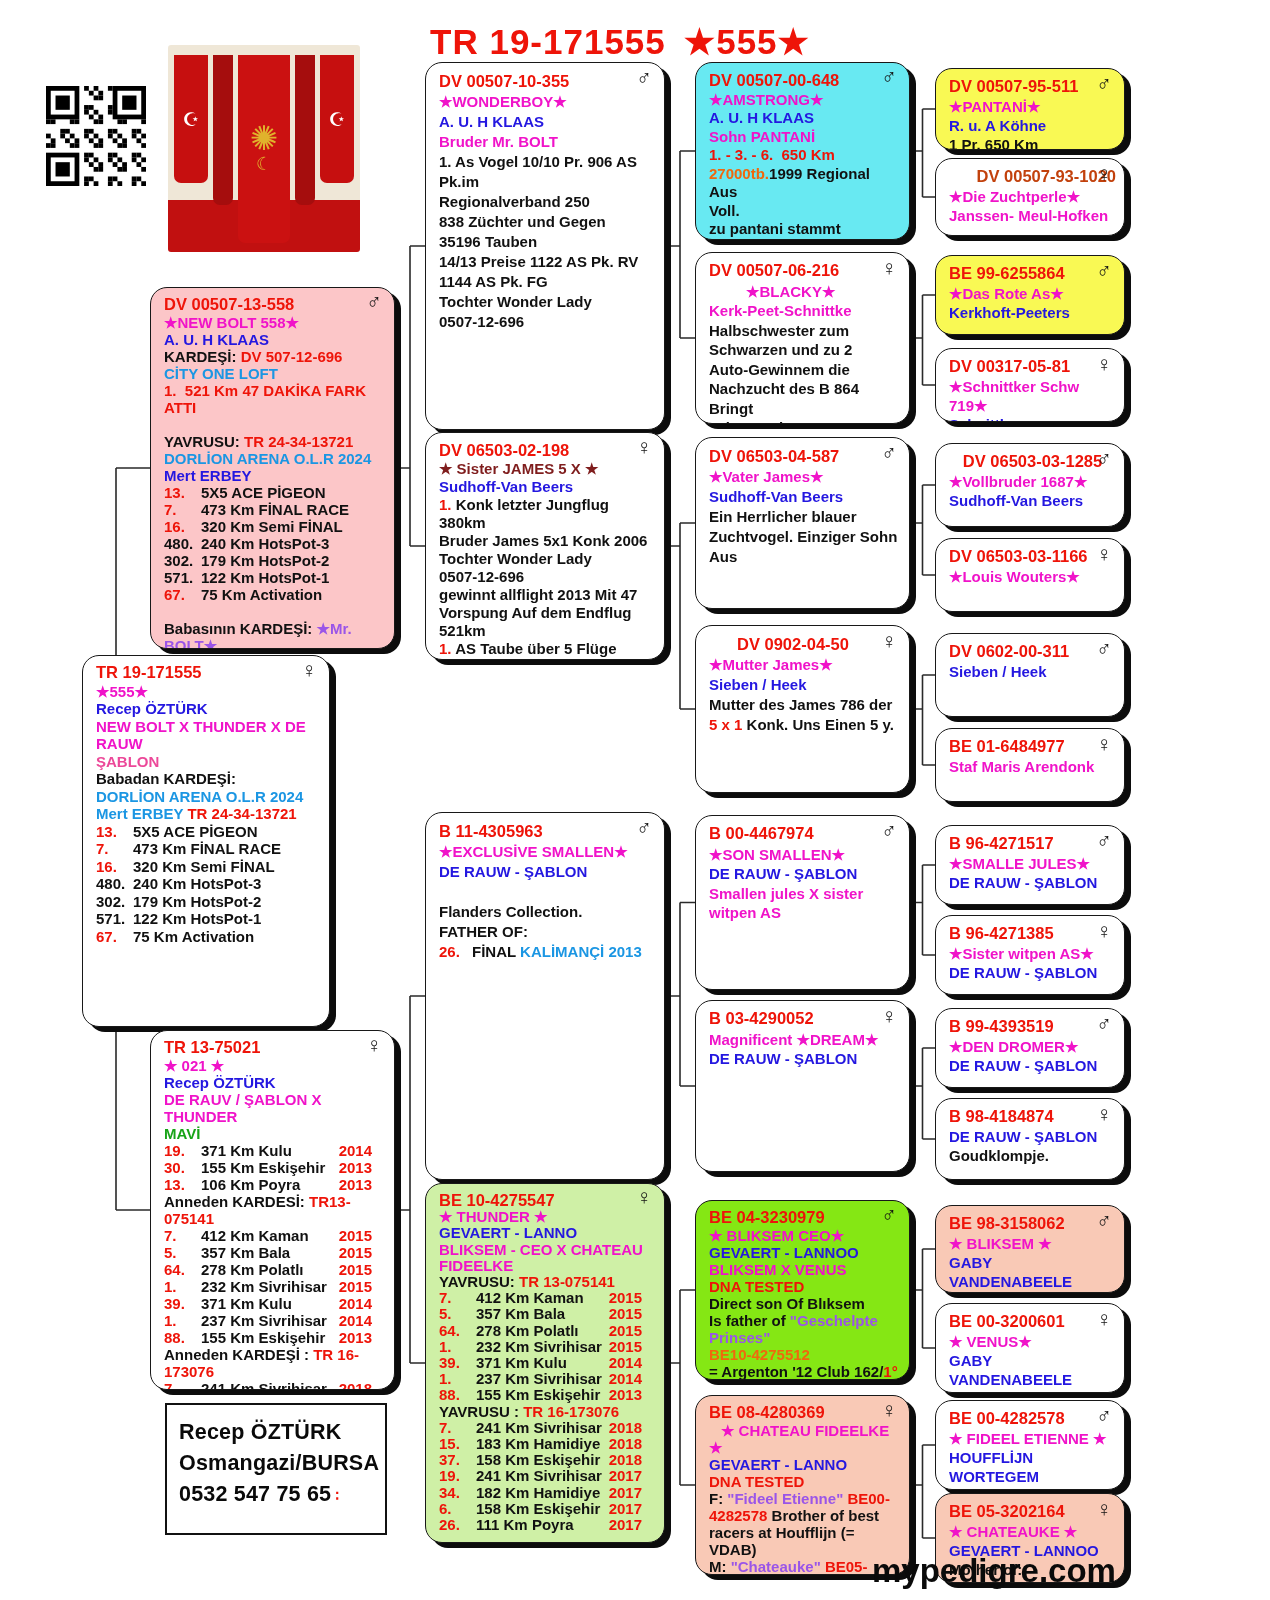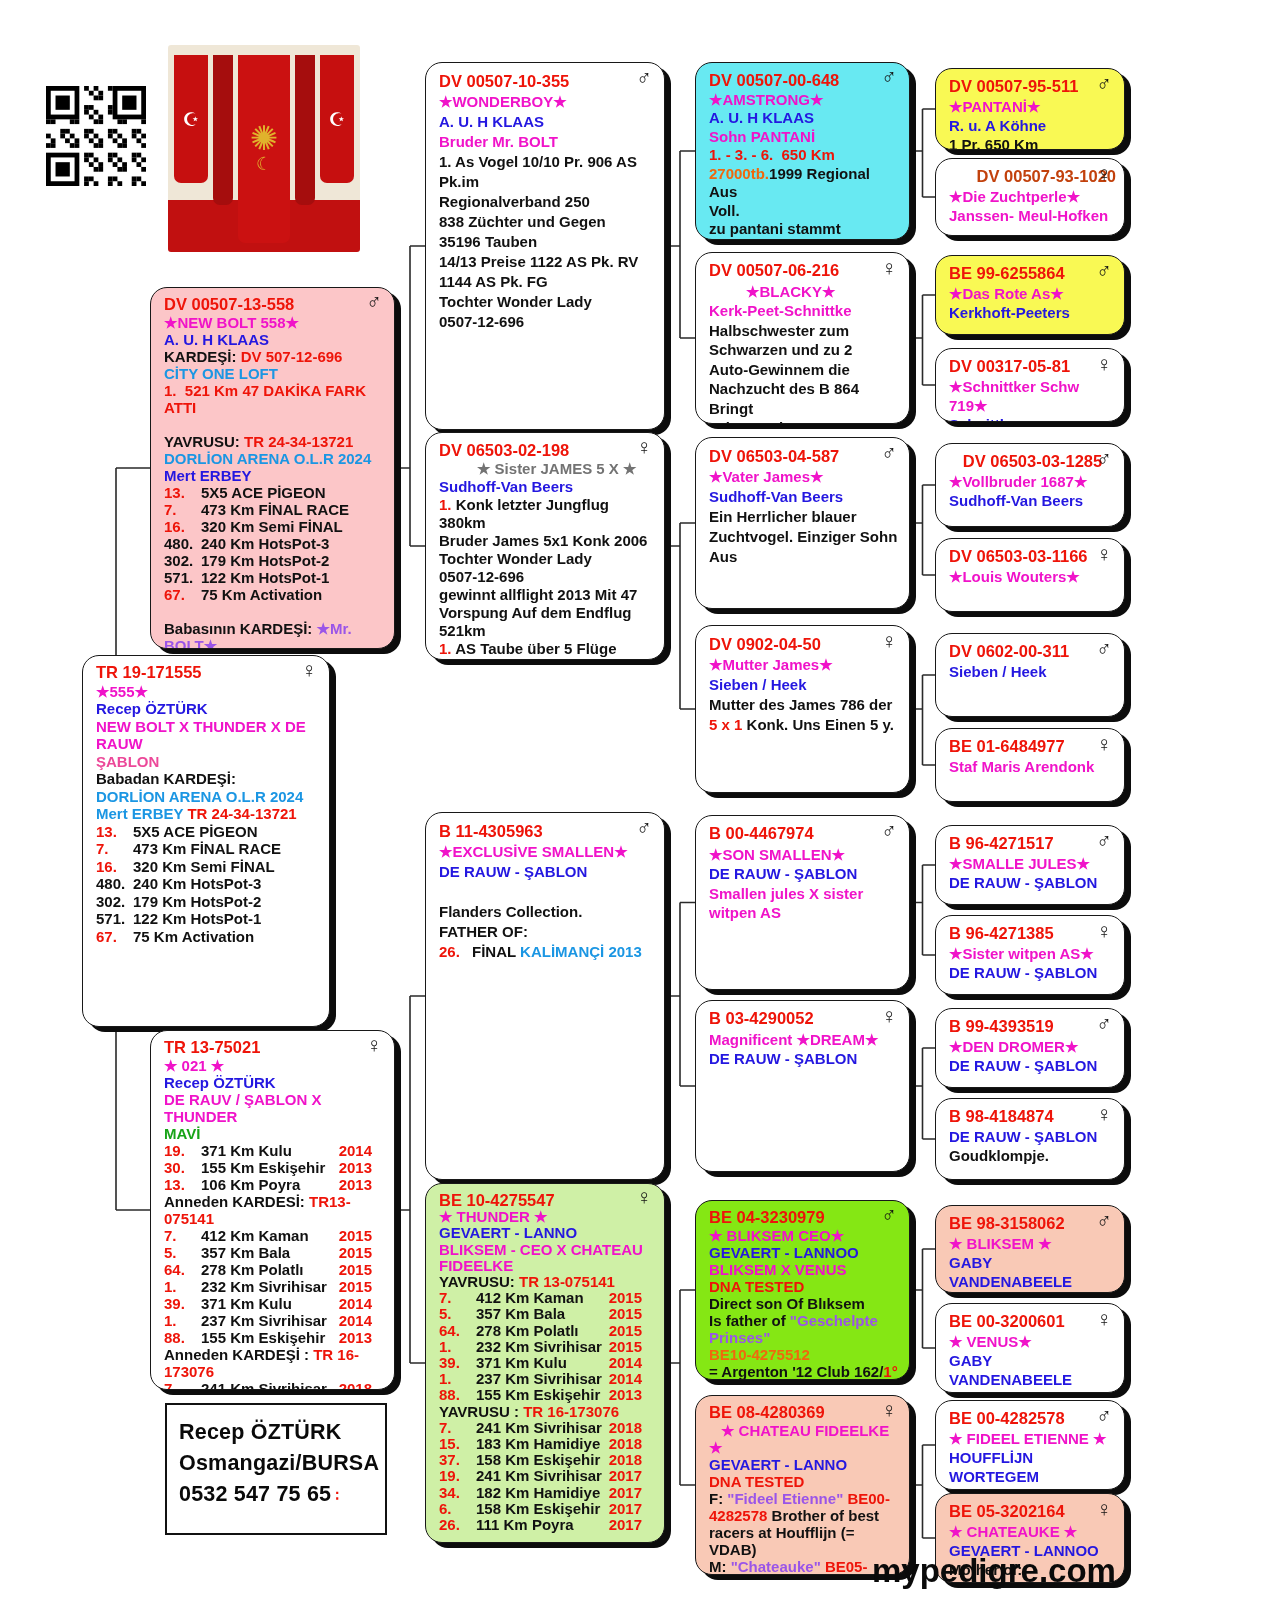--- a/index.html
+++ b/index.html
@@ -39,20 +39,21 @@
 </style>
 </head>
 <body>
 
 <div id="canvas">
 
   <svg id="links" width="1270" height="1600">
       <path d="M116 468V1210M116 468H150M116 1210H150M395 468H410M410 246V546M410 246H425M410 546H425M395 1210H410M410 996V1363M410 996H425M410 1363H425M665 246H680M680 151V338M680 151H695M680 338H695M665 546H680M680 523V709M680 523H695M680 709H695M665 996H680M680 902.5V1086M680 902.5H695M680 1086H695M665 1363H680M680 1290V1485M680 1290H695M680 1485H695M910 151H922.5M922.5 109V197M922.5 109H935M922.5 197H935M910 338H922.5M922.5 295V385M922.5 295H935M922.5 385H935M910 523H922.5M922.5 485V575M922.5 485H935M922.5 575H935M910 709H922.5M922.5 675V765M922.5 675H935M922.5 765H935M910 902.5H922.5M922.5 865V955M922.5 865H935M922.5 955H935M910 1086H922.5M922.5 1048V1139M922.5 1048H935M922.5 1139H935M910 1290H922.5M922.5 1249V1348M922.5 1249H935M922.5 1348H935M910 1485H922.5M922.5 1445V1538M922.5 1445H935M922.5 1538H935" fill="none" stroke="#2a2a2a" stroke-width="1.6"></path>
     </svg>
 
+  <div class="title"><span>TR 19-171555</span><span class="star">★555★</span></div>
 
   <svg id="qr" width="100" height="100">
       <rect x="38.095238095238095" y="0" width="4.761904761904762" height="4.761904761904762" fill="#000"></rect>
       <rect x="47.61904761904762" y="0" width="4.761904761904762" height="4.761904761904762" fill="#000"></rect>
       <rect x="61.904761904761905" y="0" width="4.761904761904762" height="4.761904761904762" fill="#000"></rect>
       <rect x="42.857142857142854" y="4.761904761904762" width="4.761904761904762" height="4.761904761904762" fill="#000"></rect>
       <rect x="52.38095238095238" y="4.761904761904762" width="4.761904761904762" height="4.761904761904762" fill="#000"></rect>
       <rect x="47.61904761904762" y="9.523809523809524" width="4.761904761904762" height="4.761904761904762" fill="#000"></rect>
       <rect x="52.38095238095238" y="9.523809523809524" width="4.761904761904762" height="4.761904761904762" fill="#000"></rect>
       <rect x="38.095238095238095" y="19.047619047619047" width="4.761904761904762" height="4.761904761904762" fill="#000"></rect>
@@ -308,21 +309,21 @@
           <span class="t">122 Km HotsPot-1</span>
         </div>
         <div class="race">
           <span class="n" style="color: rgb(238, 20, 9);">67.</span>
           <span class="t">75 Km Activation</span>
         </div>
       </div>
       <div class="box" style="left: 425px; top: 432px; width: 240px; height: 228px; background: rgb(255, 255, 255); line-height: 18px;">
         <span class="sex">♀</span>
         <div class="idline" style="color: rgb(238, 20, 9);">DV 06503-02-198</div>
-        <div class="line"><span style="color: #737373; margin-left: 38px;">★ Sister JAMES 5 X ★</span></div>
+        <div class="line"><span style="color: #7f1d1d;">★ Sister JAMES 5 X ★</span></div>
         <div class="line"><span style="color: rgb(36, 23, 224);">Sudhoff-Van Beers</span></div>
         <div class="line"><span style="color: rgb(238, 20, 9);">1. </span><span style="color: rgb(17, 17, 17);">Konk letzter Jungflug 380km</span></div>
         <div class="line"><span style="color: rgb(17, 17, 17);">Bruder James 5x1 Konk 2006</span></div>
         <div class="line"><span style="color: rgb(17, 17, 17);">Tochter Wonder Lady</span></div>
         <div class="line"><span style="color: rgb(17, 17, 17);">0507-12-696</span></div>
         <div class="line"><span style="color: rgb(17, 17, 17);">gewinnt allflight 2013 Mit 47</span></div>
         <div class="line"><span style="color: rgb(17, 17, 17);">Vorspung Auf dem Endflug</span></div>
         <div class="line"><span style="color: rgb(17, 17, 17);">521km</span></div>
         <div class="line"><span style="color: rgb(238, 20, 9);">1. </span><span style="color: rgb(17, 17, 17);">AS Taube über 5 Flüge Wurde</span></div>
       </div>
@@ -340,21 +341,21 @@
         <div class="line"><span style="color: rgb(240, 19, 201);">★Vollbruder 1687★</span></div>
         <div class="line"><span style="color: rgb(36, 23, 224);">Sudhoff-Van Beers</span></div>
       </div>
       <div class="box" style="left: 935px; top: 538px; width: 190px; height: 74px; background: rgb(255, 255, 255); line-height: 19px;">
         <span class="sex">♀</span>
         <div class="idline" style="color: rgb(238, 20, 9);">DV 06503-03-1166</div>
         <div class="line"><span style="color: rgb(240, 19, 201);">★Louis Wouters★</span></div>
       </div>
       <div class="box" style="left: 695px; top: 625px; width: 215px; height: 168px; background: rgb(255, 255, 255); line-height: 20px;">
         <span class="sex">♀</span>
-        <div class="idline" style="color: rgb(238, 20, 9);">DV 0902-04-50</div>
+        <div class="idline" style="color: rgb(238, 20, 9); margin-left: 28px;">DV 0902-04-50</div>
         <div class="line"><span style="color: rgb(240, 19, 201);">★Mutter James★</span></div>
         <div class="line"><span style="color: rgb(36, 23, 224);">Sieben / Heek</span></div>
         <div class="line"><span style="color: rgb(17, 17, 17);">Mutter des James 786 der</span></div>
         <div class="line"><span style="color: rgb(238, 20, 9);">5 x 1</span><span style="color: rgb(17, 17, 17);"> Konk. Uns Einen 5 y.</span></div>
       </div>
       <div class="box" style="left: 935px; top: 633px; width: 190px; height: 84px; background: rgb(255, 255, 255); line-height: 19px;">
         <span class="sex">♂</span>
         <div class="idline" style="color: rgb(238, 20, 9);">DV 0602-00-311</div>
         <div class="line"><span style="color: rgb(36, 23, 224);">Sieben / Heek</span></div>
       </div>

